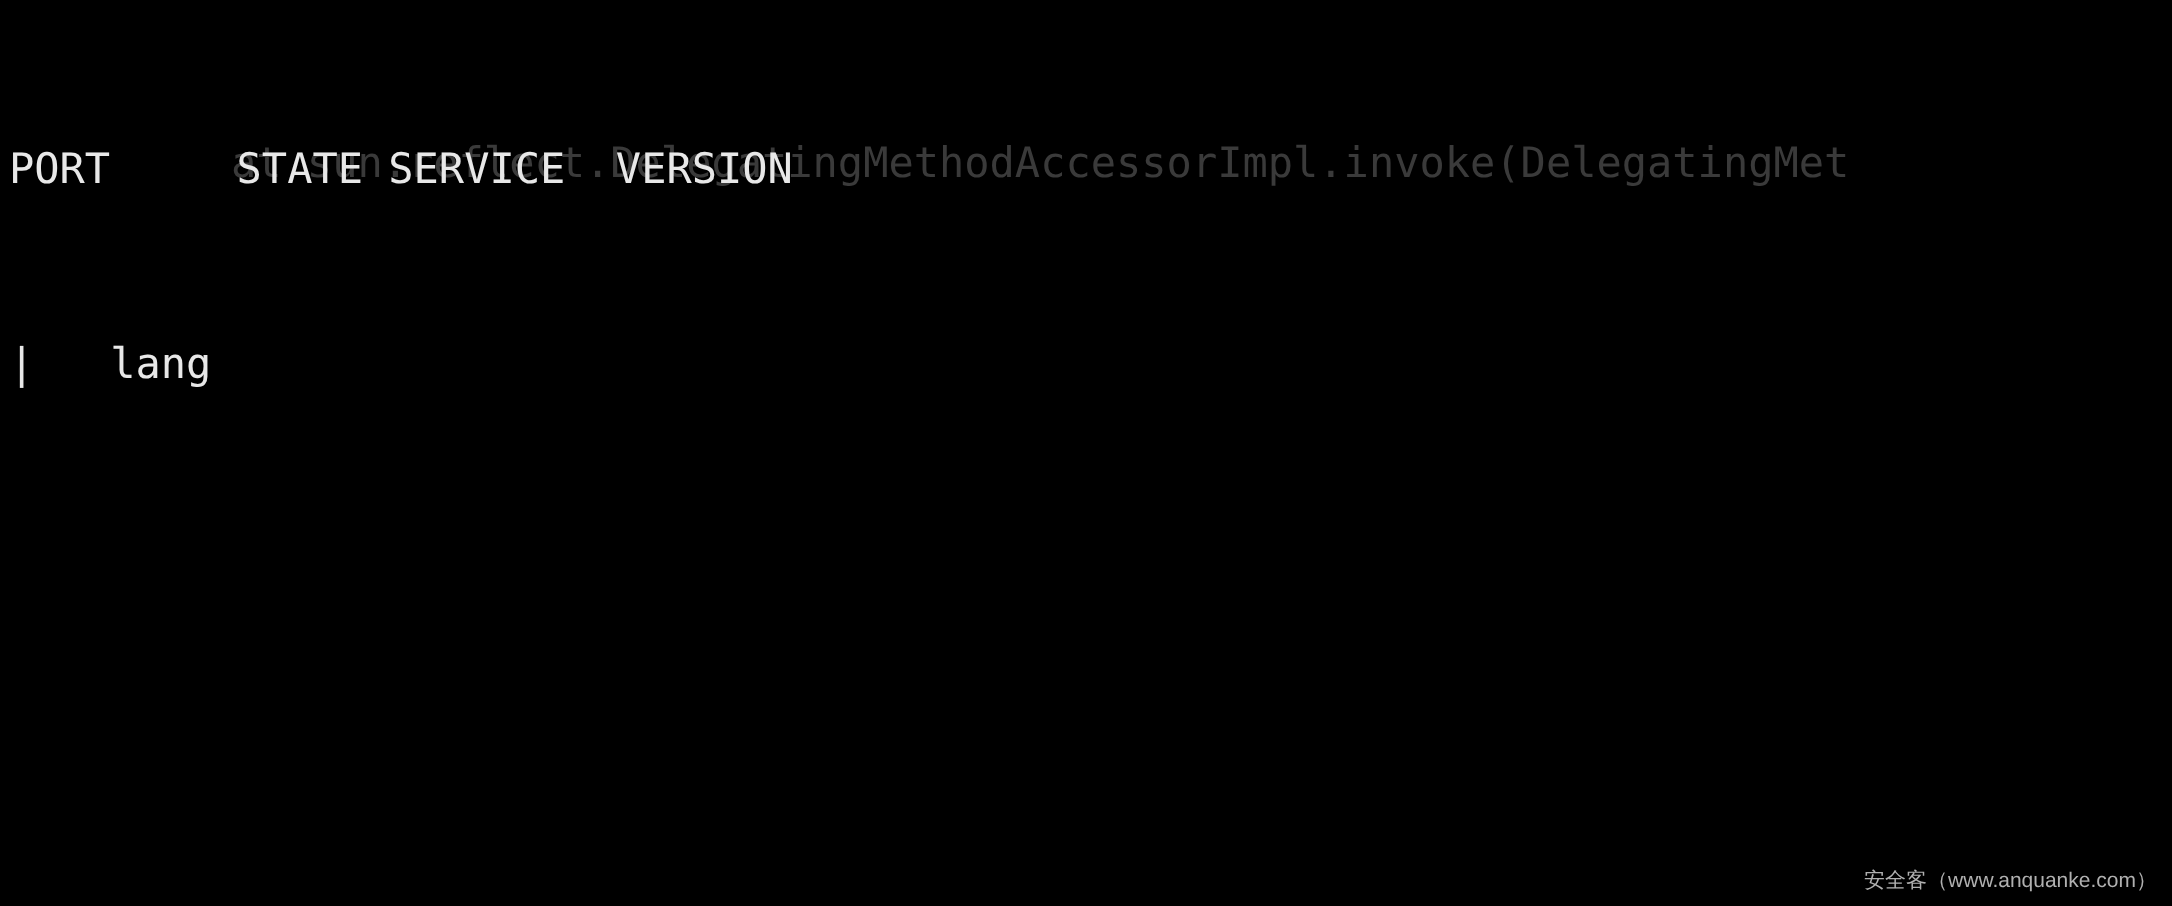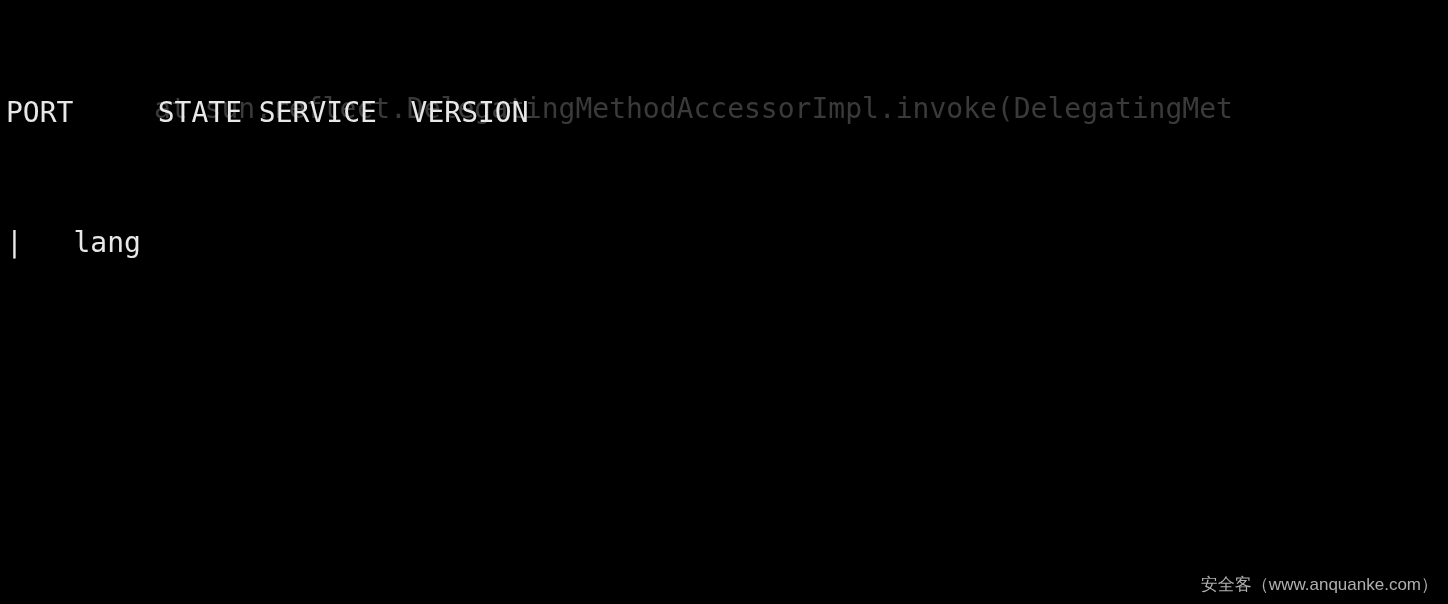--- a/index.html
+++ b/index.html
@@ -66,21 +66,21 @@
       line-height: 43.4px;
       white-space: pre;
       overflow: hidden;
     }
     
     .watermark {
       position: absolute;
       bottom: 6px;
       right: 10px;
       color: #b0b0b0;
-      font-size: 17px;
+      font-size: 14px;
       font-family: Arial, sans-serif;
       z-index: 10;
       margin-top: 40px;
     }
   </style>
 </head>
 <body>
 
 <div class="terminal">
 

